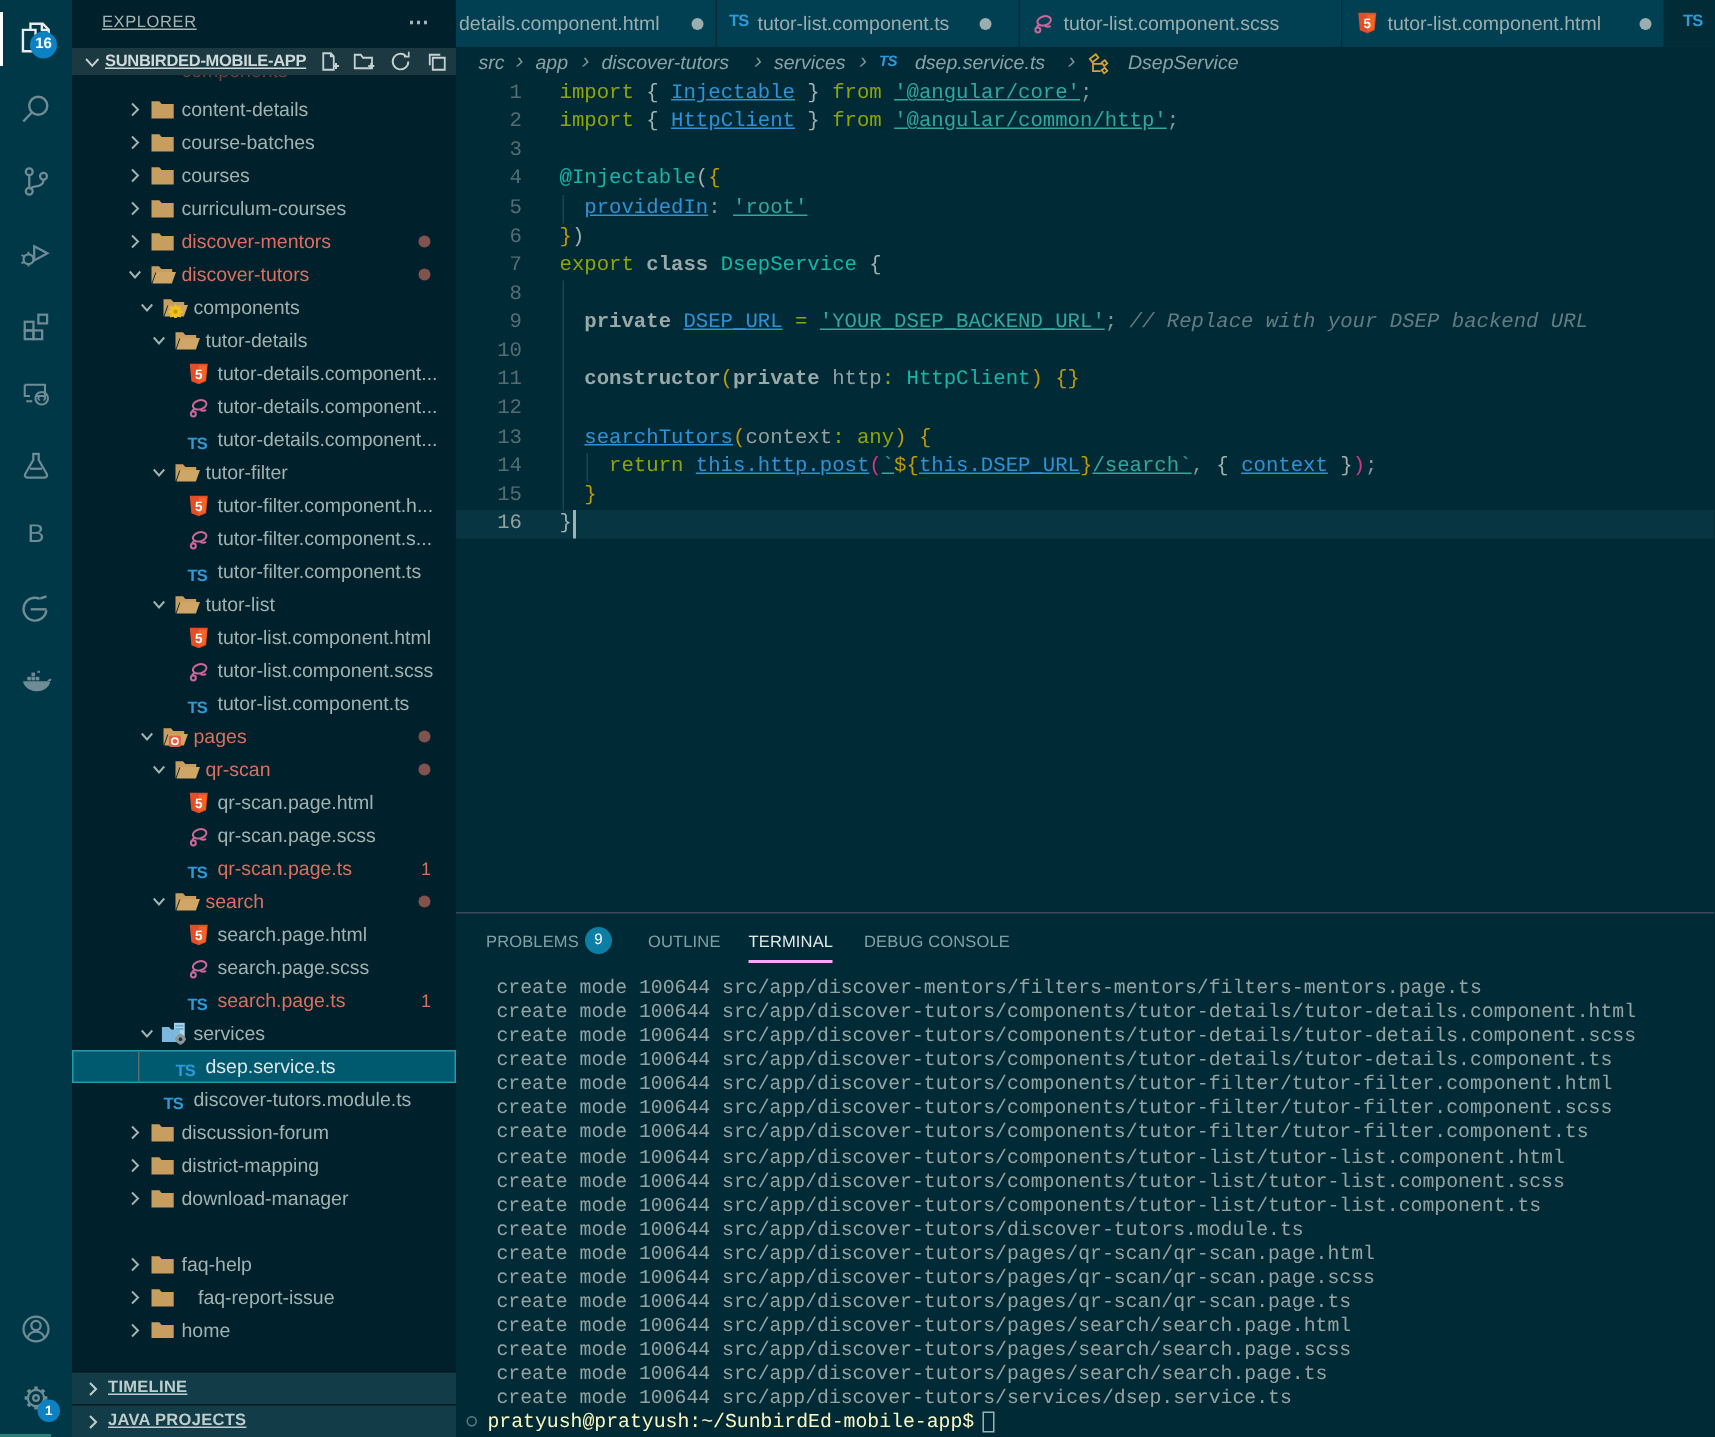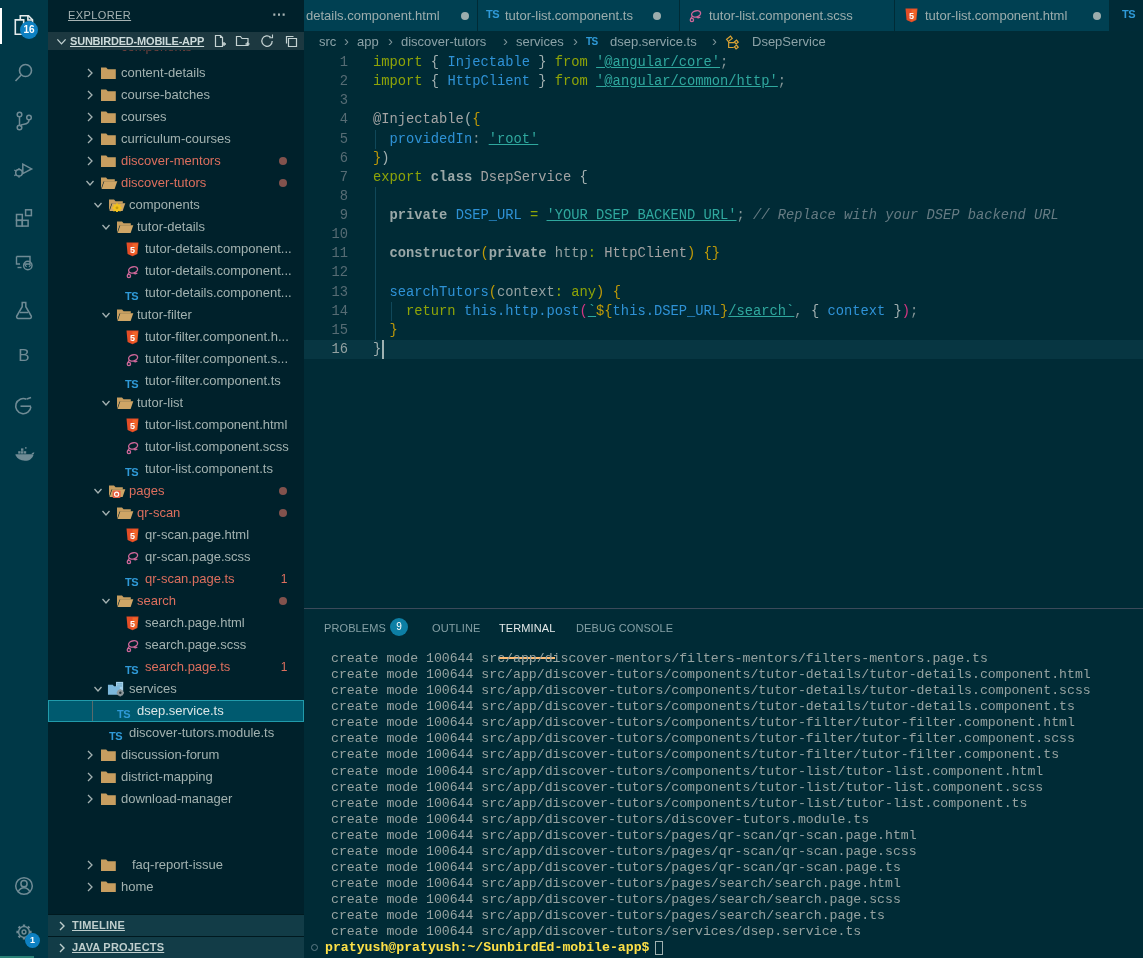--- a/index.html
+++ b/index.html
@@ -29,29 +29,29 @@
   .selrow { background:#005a6f; outline:1px solid #219bab; outline-offset:-1px; color:#dce6e6; }
   .bhead { position:absolute; left:0; width:256px; height:22px; background:#123c47; border-top:1px solid #00191f; }
   .bhead .t { position:absolute; left:24px; top:4px; font-size:11px; font-weight:bold; color:#bfcecd; letter-spacing:0.2px; }
   
   #editor { left:304px; top:0; width:839px; height:958px; background:#002b36; }
   #tabbar { position:absolute; left:0; top:0; width:839px; height:31px; background:#004052; }
   .tab { position:absolute; top:0; height:31px; background:#004052; border-right:1px solid #002b36; }
   .tab .lbl { position:absolute; top:8px; font-size:13px; color:#9cadad; white-space:nowrap; }
   .tab .mdot { position:absolute; top:12px; width:8px; height:8px; border-radius:50%; background:#9cadad; }
   #crumbs { position:absolute; left:0; top:31px; width:839px; height:22px; font-size:13px; color:#8ba2a7; }
-  #crumbs span { position:absolute; top:3px; white-space:nowrap; }
+  #crumbs span { position:absolute; top:3px; white-space:nowrap;font-style:italic; }
   #crumbs .cs { font-size:15px; top:1px; color:#7d9499; }
   #code { position:absolute; left:0; top:53px; width:839px; height:555px;
           font-family:"Liberation Mono", monospace; font-size:13.77px; }
   .cl { position:absolute; left:0; width:839px; height:19.125px; line-height:19.125px; white-space:pre; }
   .ln { position:absolute; left:0; top:0; width:44px; text-align:right; color:#566c74; }
   .cx { position:absolute; left:69px; top:0; }
-  .k { color:#8ea408; } .b { color:#2e92d6; } .t { color:#2fa89e;text-decoration:underline; }
-  .o { color:#a3a3a3; } .s { color:#9aa8a8; font-weight:bold; }
+  .k { color:#8ea408; } .b { color:#2e92d6;text-decoration:underline; } .t { color:#2fa89e;text-decoration:underline; }
+  .o { color:#14b8a6; } .s { color:#9aa8a8; font-weight:bold; }
   .p { color:#839496; } .c { color:#657b83; font-style:italic; }
   .g { color:#bf9a08; } .m { color:#d33682; } .w { color:#a2b0b0; }
   .pv { color:#93a1a1; }
   
   #panel { position:absolute; left:0; top:608px; width:839px; height:350px; background:#002b36; border-top:1px solid #3c4a5a; }
   #ptabs { position:absolute; left:0; top:0; width:839px; height:36px; font-size:11px; color:#85a0a5; letter-spacing:0.1px; }
   #ptabs span { position:absolute; top:13px; }
   #term { position:absolute; left:27px; top:42px; width:812px; height:308px;
           font-family:"Liberation Mono", monospace; font-size:13.2px; color:#96a3a1; }
   .tl { position:absolute; left:0; height:16.07px; line-height:16.07px; white-space:pre; }
@@ -423,20 +423,29 @@
         <span class="nm " style="left:73px">district-mapping</span>
       </div>
 <div class="row" style="top:748px">
         <svg class="chev" style="left:36px" viewBox="0 0 12 12" fill="none" stroke="#a4b2b2" stroke-width="1.3">
           <path d="M4 2 l4 4 -4 4"></path>
         </svg>
         <svg class="fico" style="left:52px" width="17" height="14" viewBox="0 0 17 14">
           <path d="M1 1.5 h5.2 l1.6 1.8 h8 V13 H1 z" fill="#c79e60"></path>
         </svg>
         <span class="nm " style="left:73px">download-manager</span>
+      </div>
+<div class="row" style="top:792px">
+        <svg class="chev" style="left:36px" viewBox="0 0 12 12" fill="none" stroke="#a4b2b2" stroke-width="1.3">
+          <path d="M4 2 l4 4 -4 4"></path>
+        </svg>
+        <svg class="fico" style="left:52px" width="17" height="14" viewBox="0 0 17 14">
+          <path d="M1 1.5 h5.2 l1.6 1.8 h8 V13 H1 z" fill="#c79e60"></path>
+        </svg>
+        <span class="nm " style="left:73px">faq-help</span>
       </div>
 <div class="row" style="top:814px">
         <svg class="chev" style="left:36px" viewBox="0 0 12 12" fill="none" stroke="#a4b2b2" stroke-width="1.3">
           <path d="M4 2 l4 4 -4 4"></path>
         </svg>
         <svg class="fico" style="left:52px" width="17" height="14" viewBox="0 0 17 14">
           <path d="M1 1.5 h5.2 l1.6 1.8 h8 V13 H1 z" fill="#c79e60"></path>
         </svg>
         <span class="nm " style="left:84px">faq-report-issue</span>
       </div>
@@ -559,21 +568,21 @@
 <div style="position:absolute;left:70.5px;top:76.5px;width:1px;height:19.1px;background:#10485a"></div>
 <div style="position:absolute;left:70.5px;top:133.9px;width:1px;height:153px;background:#10485a"></div>
 <div style="position:absolute;left:87px;top:248.6px;width:1px;height:19.1px;background:#10485a"></div>
 <div style="position:absolute;left:78px;top:286.9px;width:2px;height:19.1px;background:#9fb2b2"></div>
 </div>
 <div id="panel">
   <div id="ptabs">
     <span style="left:20px">PROBLEMS</span>
     <div class="badge" style="left:86px;top:9px;width:18px;height:18px;line-height:18px;font-size:10px;font-weight:normal;background:#0d7fa5;">9</div>
     <span style="left:128px">OUTLINE</span>
-    <span style="left:195px;color:#e4eaea;border-bottom:2px solid #fdba74;padding-bottom:23px;">TERMINAL</span>
+    <span style="left:195px;color:#e4eaea;border-bottom:2px solid #f0abfc;padding-bottom:6px;">TERMINAL</span>
     <span style="left:272px">DEBUG CONSOLE</span>
   </div>
   <div id="term">
         <div class="tl" style="top:0.0px">create mode 100644 src/app/discover-mentors/filters-mentors/filters-mentors.page.ts</div>
 <div class="tl" style="top:16.1px">create mode 100644 src/app/discover-tutors/components/tutor-details/tutor-details.component.html</div>
 <div class="tl" style="top:32.1px">create mode 100644 src/app/discover-tutors/components/tutor-details/tutor-details.component.scss</div>
 <div class="tl" style="top:48.2px">create mode 100644 src/app/discover-tutors/components/tutor-details/tutor-details.component.ts</div>
 <div class="tl" style="top:64.3px">create mode 100644 src/app/discover-tutors/components/tutor-filter/tutor-filter.component.html</div>
 <div class="tl" style="top:80.3px">create mode 100644 src/app/discover-tutors/components/tutor-filter/tutor-filter.component.scss</div>
 <div class="tl" style="top:96.4px">create mode 100644 src/app/discover-tutors/components/tutor-filter/tutor-filter.component.ts</div>
@@ -581,16 +590,16 @@
 <div class="tl" style="top:128.6px">create mode 100644 src/app/discover-tutors/components/tutor-list/tutor-list.component.scss</div>
 <div class="tl" style="top:144.6px">create mode 100644 src/app/discover-tutors/components/tutor-list/tutor-list.component.ts</div>
 <div class="tl" style="top:160.7px">create mode 100644 src/app/discover-tutors/discover-tutors.module.ts</div>
 <div class="tl" style="top:176.8px">create mode 100644 src/app/discover-tutors/pages/qr-scan/qr-scan.page.html</div>
 <div class="tl" style="top:192.8px">create mode 100644 src/app/discover-tutors/pages/qr-scan/qr-scan.page.scss</div>
 <div class="tl" style="top:208.9px">create mode 100644 src/app/discover-tutors/pages/qr-scan/qr-scan.page.ts</div>
 <div class="tl" style="top:225.0px">create mode 100644 src/app/discover-tutors/pages/search/search.page.html</div>
 <div class="tl" style="top:241.1px">create mode 100644 src/app/discover-tutors/pages/search/search.page.scss</div>
 <div class="tl" style="top:257.1px">create mode 100644 src/app/discover-tutors/pages/search/search.page.ts</div>
 <div class="tl" style="top:273.2px">create mode 100644 src/app/discover-tutors/services/dsep.service.ts</div>
-<div class="tl" style="top:289.3px;left:-6px;font-weight:bold;color:#fde047"><span style="position:absolute;left:-14px;top:4px;width:7px;height:7px;border:1.5px solid #5d7b85;border-radius:50%;"></span>pratyush@pratyush:~/SunbirdEd-mobile-app$<span style="position:absolute;left:330px;top:0.5px;width:8px;height:14px;border:1px solid #9fb0b0;"></span></div>
+<div class="tl" style="top:289.3px;left:-6px;font-weight:normal;color:#fef9c3"><span style="position:absolute;left:-14px;top:4px;width:7px;height:7px;border:1.5px solid #5d7b85;border-radius:50%;"></span>pratyush@pratyush:~/SunbirdEd-mobile-app$<span style="position:absolute;left:330px;top:0.5px;width:8px;height:14px;border:1px solid #9fb0b0;"></span></div>
       </div>
 </div>
 </div>
 
 </body></html>

